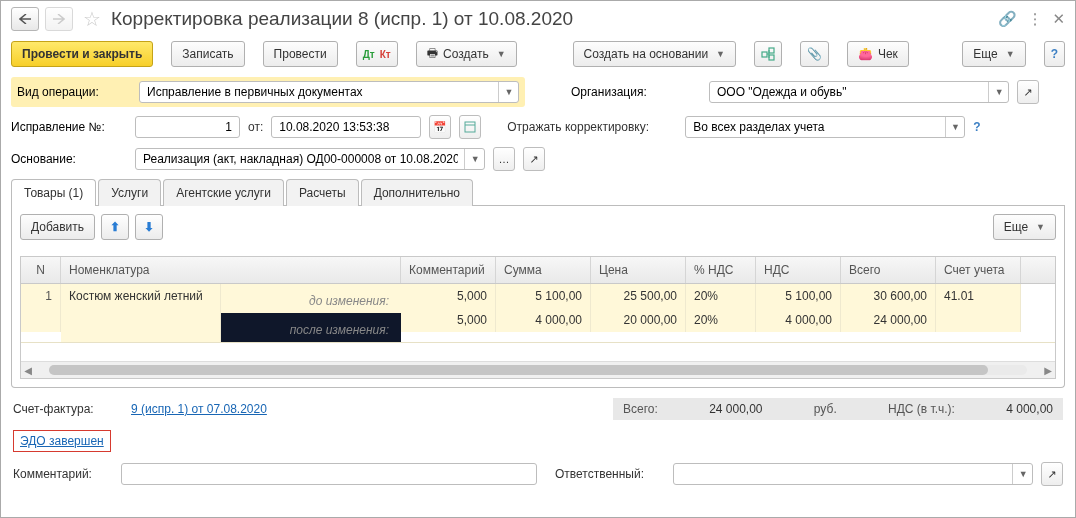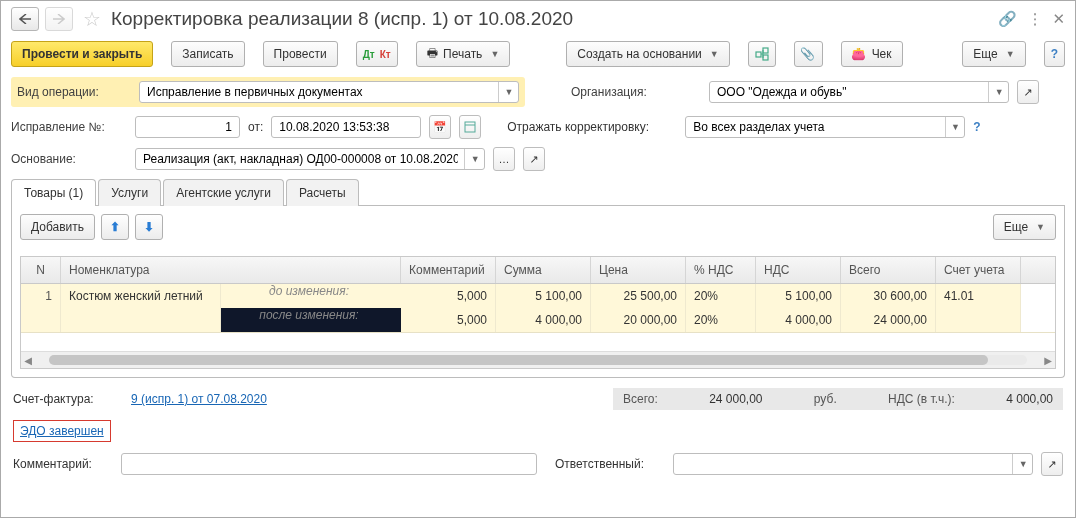--- a/index.html
+++ b/index.html
@@ -11,21 +11,21 @@
 .title-right{margin-left:auto;display:flex;gap:10px;color:#888}
 .title-right span{cursor:pointer;font-size:15px}
 .toolbar{display:flex;align-items:center;padding:4px 10px 10px 10px;gap:18px;flex-wrap:wrap}
 .btn{height:24px;border:1px solid #b0b0b0;border-radius:3px;background:linear-gradient(#fdfdfd,#ececec);padding:0 10px;display:inline-flex;align-items:center;gap:5px;cursor:pointer;font-size:12px;color:#333}
 .btn-main{background:linear-gradient(#ffe96b,#f7cf2a);border-color:#c5a318;font-weight:bold}
 .btn.icon-only{padding:0 6px}
 .spacer{flex:1}
 .tri{font-size:9px;color:#666;margin-left:3px}
 .form-area{padding:0 10px}
 .row{display:flex;align-items:center;margin-bottom:8px;gap:8px}
-.lbl{width:116px;color:#404040}
+.lbl{width:116px;color:#000000}
 .row .lbl2{width:170px}
 .yellow-wrap{background:#fff0b3;border-radius:3px;padding:2px}
 .field{height:22px;border:1px solid #bdbdbd;border-radius:3px;background:#fff;display:flex;align-items:center;padding:0 5px;box-sizing:border-box}
 .field input{border:none;outline:none;width:100%;font-size:12px;background:transparent}
 .dd-btn{width:18px;height:20px;border-left:1px solid #ccc;display:flex;align-items:center;justify-content:center;cursor:pointer;margin-left:4px;margin-right:-3px}
 .ext-btn{width:20px;height:22px;border:1px solid #bdbdbd;border-radius:3px;background:linear-gradient(#fff,#eee);display:flex;align-items:center;justify-content:center;cursor:pointer;font-size:11px}
 .tabs{display:flex;border-bottom:1px solid #bcbcbc;margin:4px 10px 0 10px}
 .tab{padding:6px 12px;border:1px solid #bcbcbc;border-bottom:none;margin-right:2px;margin-bottom:-1px;background:#f2f2f2;border-radius:4px 4px 0 0;cursor:pointer}
 .tab.active{background:#fff}
 .tab-body{margin:0 10px;border:1px solid #bcbcbc;border-top:none;padding:8px;border-radius:0 0 4px 4px}
@@ -44,21 +44,21 @@
 .c-vatp{width:70px}
 .c-vat{width:85px}
 .c-total{width:95px}
 .c-acct{width:85px}
 .grid-row{display:flex;border-bottom:1px solid #e7e1c6}
 .grid-row.sel .c-n{background:#f9c95e}
 .grid-row.sel .cell{background:#fff8d9}
 .cell{padding:5px 8px;border-right:1px solid #efe9cf;box-sizing:border-box;min-height:24px}
 .c-n.cell{text-align:right;color:#555}
 .subrow{display:flex}
-.sublabel{width:340px;text-align:center;padding:0 12px 5px 8px;font-style:italic;color:#888;box-sizing:border-box}
+.sublabel{width:340px;text-align:right;padding:10px 12px 5px 8px;font-style:italic;color:#888;box-sizing:border-box}
 .num{text-align:right}
 .grid-pad{height:18px;background:#fff}
 .scrollbar{display:flex;align-items:center;height:16px;background:#f0f0f0;border-top:1px solid #ddd}
 .sb-track{flex:1;height:10px;background:#eaeaea;margin:0 14px;border-radius:5px;position:relative}
 .sb-thumb{position:absolute;left:0;width:96%;height:10px;background:#c5c5c5;border-radius:5px}
 .sb-arr{width:14px;text-align:center;color:#888;font-size:10px}
 .footer{padding:10px 12px 6px 12px}
 .frow{display:flex;align-items:center;margin-bottom:10px;gap:8px}
 .link{color:#1866b5;text-decoration:underline;cursor:pointer}
 .totals-bar{display:flex;align-items:center;background:#e8e8e8;padding:4px 10px;gap:16px}
@@ -101,21 +101,21 @@
       </div>
   <div class="btn">
         <span>Провести</span>
       </div>
   <div class="btn icon-only">
         <span style="color:#2a9d3a;font-weight:bold;font-size:10px">Дт</span>
         <span style="color:#d6413a;font-weight:bold;font-size:10px">Кт</span>
       </div>
   <div class="btn">
         <span>🖶</span>
-        <span>Печать</span>
+        <span>Создать</span>
         <span class="tri">▼</span>
       </div>
   <div style="width:20px"></div>
   <div class="btn">
         <span>Создать на основании</span>
         <span class="tri">▼</span>
       </div>
   <div class="btn icon-only">
         <svg width="14" height="14">
           <rect x="1" y="5" width="5" height="5" fill="none" stroke="#4a8" stroke-width="1.2"></rect>
@@ -203,20 +203,21 @@
     <div class="ext-btn">…</div>
     <div class="ext-btn">↗</div>
   </div>
 </div>
 
 <div class="tabs">
   <div class="tab active"><span>Товары (1)</span></div>
   <div class="tab"><span>Услуги</span></div>
   <div class="tab"><span>Агентские услуги</span></div>
   <div class="tab"><span>Расчеты</span></div>
+  <div class="tab"><span>Дополнительно</span></div>
 </div>
 
 <div class="tab-body">
   <div class="tab-toolbar">
     <div class="btn">
           <span>Добавить</span>
         </div>
     <div class="arrow-btn arrow-up">⬆</div>
     <div class="arrow-btn arrow-down">⬇</div>
     <div class="spacer"></div>

